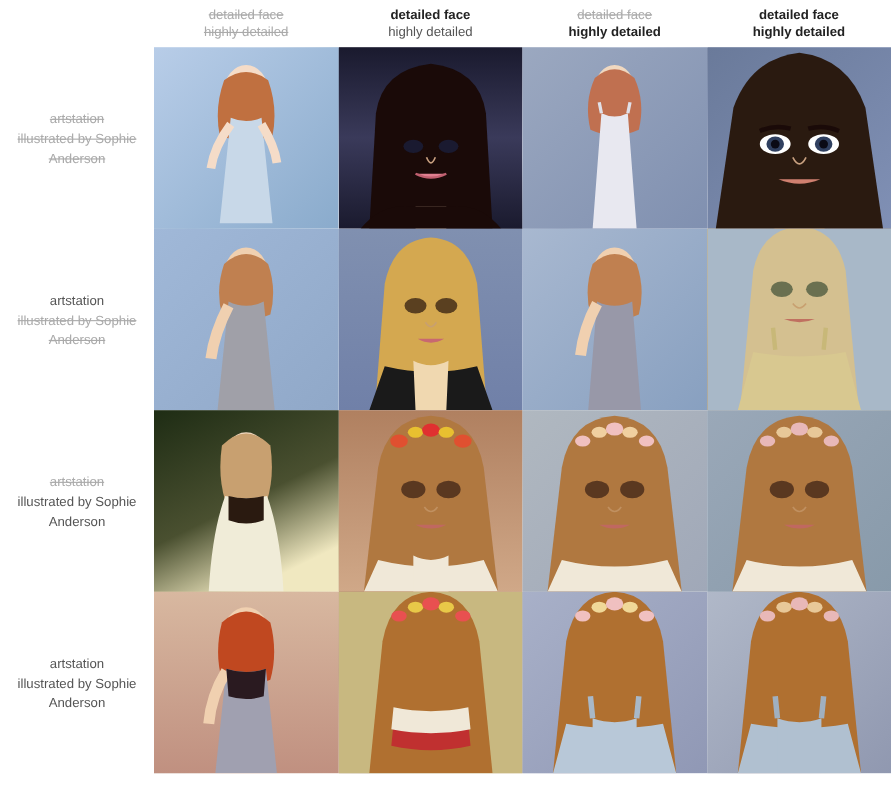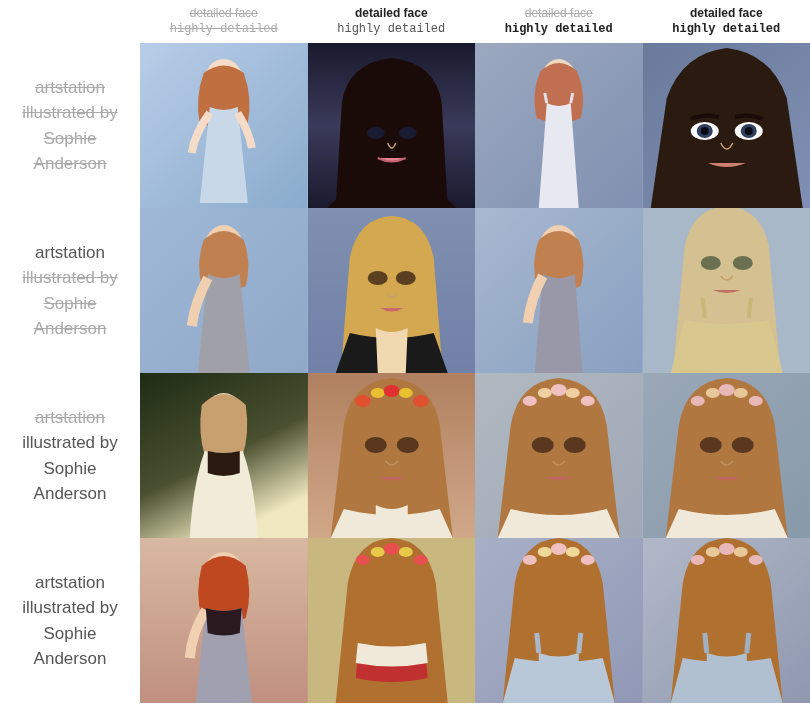--- a/index.html
+++ b/index.html
@@ -29,21 +29,20 @@
       color: #555;
       text-align: center;
       padding: 4px;
       line-height: 1.3;
     }
     .header-cell .line1 {
       display: block;
     }
     .header-cell .line2 {
       display: block;
-      font-family: Liberation Mono, monospace;
     }
     .header-cell .line1.strike {
       text-decoration: line-through;
       color: #aaa;
     }
     .header-cell .line2.strike {
       text-decoration: line-through;
       color: #aaa;
     }
     .header-cell .line1.bold {
@@ -66,21 +65,21 @@
       display: flex;
       align-items: center;
       justify-content: center;
       text-align: center;
       font-size: 11px;
       color: #555;
       line-height: 1.5;
       padding: 8px;
     }
     .row-label .label-text {
-      font-size: 17px;
+      font-size: 12px;
     }
     .row-label .label-text .strike {
       text-decoration: line-through;
       color: #aaa;
     }
     .row-label .label-text .normal {
       color: #555;
     }
 
     

